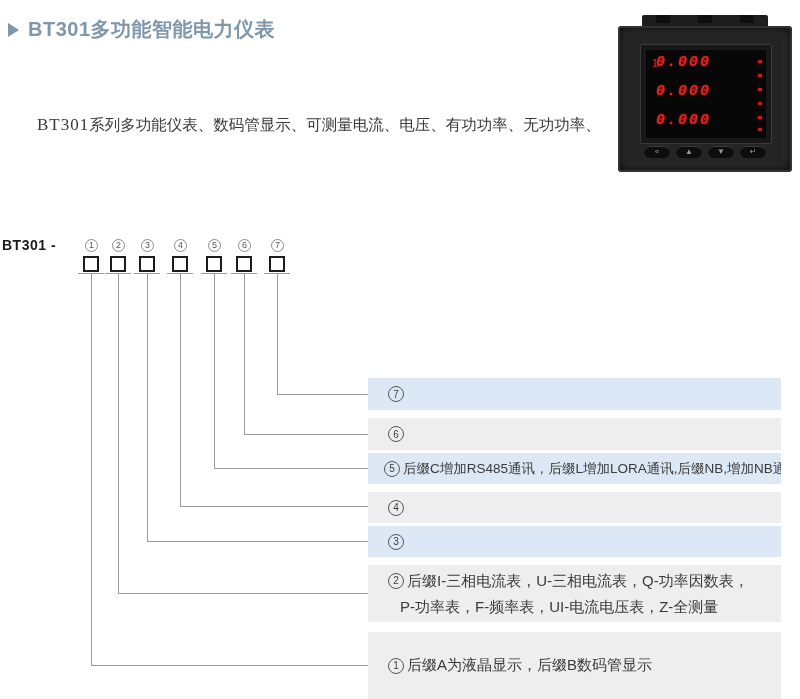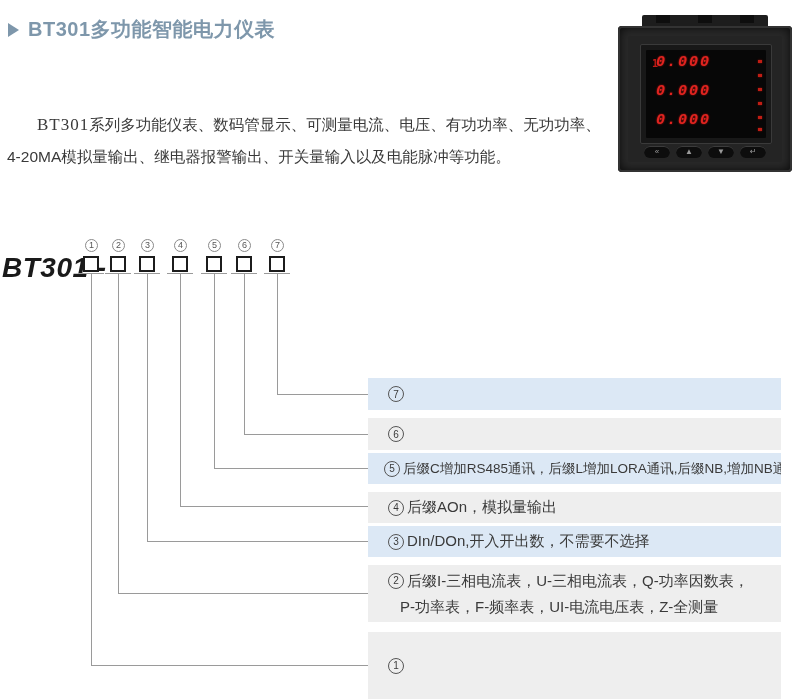--- a/index.html
+++ b/index.html
@@ -39,22 +39,22 @@
     font-weight: bold; font-size: 10px; color: #c01b16; }
   .annun { position: absolute; right: 4px; width: 4px; height: 3px; background: #c01d14;
     box-shadow: 0 0 2px #901008; }
   .meter-btns { position: absolute; left: 28px; top: 134px; width: 122px; display: flex;
     justify-content: space-between; }
   .mbtn { width: 26px; height: 12px; background: #0d0d0d; border-radius: 6px;
     box-shadow: inset 0 1px 0 #3c3c3c; color: #9a9a9a; font-size: 8px; line-height: 12px;
     text-align: center; overflow: hidden; }
 
   
-  .model-label { position: absolute; left: 2px; top: 252px; font-size: 28px; font-weight: bold;
-    color: #1a1a1a; letter-spacing: 0.5px; font-style: italic; }
+  .model-label { position: absolute; left: 2px; top: 237px; font-size: 14px; font-weight: bold;
+    color: #1a1a1a; letter-spacing: 0.5px; }
   .numcircle { position: absolute; width: 13px; height: 13px; border: 1px solid #8a8a8a;
     border-radius: 50%; color: #555; font-size: 9px; line-height: 11px; text-align: center;
     top: 239px; background: #fff; }
   .sq { position: absolute; width: 16px; height: 16px; border: 2px solid #1c1c1c;
     background: #fff; top: 256px; }
   .tick { position: absolute; height: 1px; width: 26px; background: #9a9a9a; top: 273px; }
   .vline { position: absolute; width: 1px; background: #9a9a9a; top: 274px; }
   .hline { position: absolute; height: 1px; background: #9a9a9a; }
 
   .c1 { left: 85px; }  .c2 { left: 112px; } .c3 { left: 141px; } .c4 { left: 174px; }
@@ -96,21 +96,20 @@
 
 <div class="page">
 
   <div class="hdr">
     <span class="tri"></span>
     <span class="title">BT301多功能智能电力仪表</span>
   </div>
 
   <div class="intro">
     <div class="l1"><span class="brand">BT301</span><span>系列多功能仪表、数码管显示、可测量电流、电压、有功功率、无功功率、</span></div>
-    <div class="l3">4-20MA模拟量输出、继电器报警输出、开关量输入以及电能脉冲等功能。</div>
   </div>
 
   <div class="meter">
     <div class="meter-clips">
       <span class="tooth" style="left:14px"></span>
       <span class="tooth" style="left:56px"></span>
       <span class="tooth" style="left:98px"></span>
     </div>
     <div class="meter-body"></div>
     <div class="meter-face"></div>
@@ -182,30 +181,29 @@
   </div>
   <div class="obox gray b6">
     <span class="ocirc">6</span>
   </div>
   <div class="obox blue b5">
     <span class="ocirc">5</span>
     <span>后缀C增加RS485通讯，后缀L增加LORA通讯,后缀NB,增加NB通讯</span>
   </div>
   <div class="obox gray b4">
     <span class="ocirc">4</span>
-    <span>后缀AOn，模拟量输出</span>
   </div>
   <div class="obox blue b3">
     <span class="ocirc">3</span>
-    <span>DIn/DOn,开入开出数，不需要不选择</span>
   </div>
   <div class="obox gray b2">
     <div class="row1">
       <span class="ocirc">2</span>
       <span>后缀I-三相电流表，U-三相电流表，Q-功率因数表，</span>
     </div>
     <div class="row2">P-功率表，F-频率表，UI-电流电压表，Z-全测量</div>
   </div>
   <div class="obox gray b1">
     <span class="ocirc">1</span>
+    <span>后缀A为液晶显示，后缀B数码管显示</span>
   </div>
 
 </div>
 
 </body></html>

